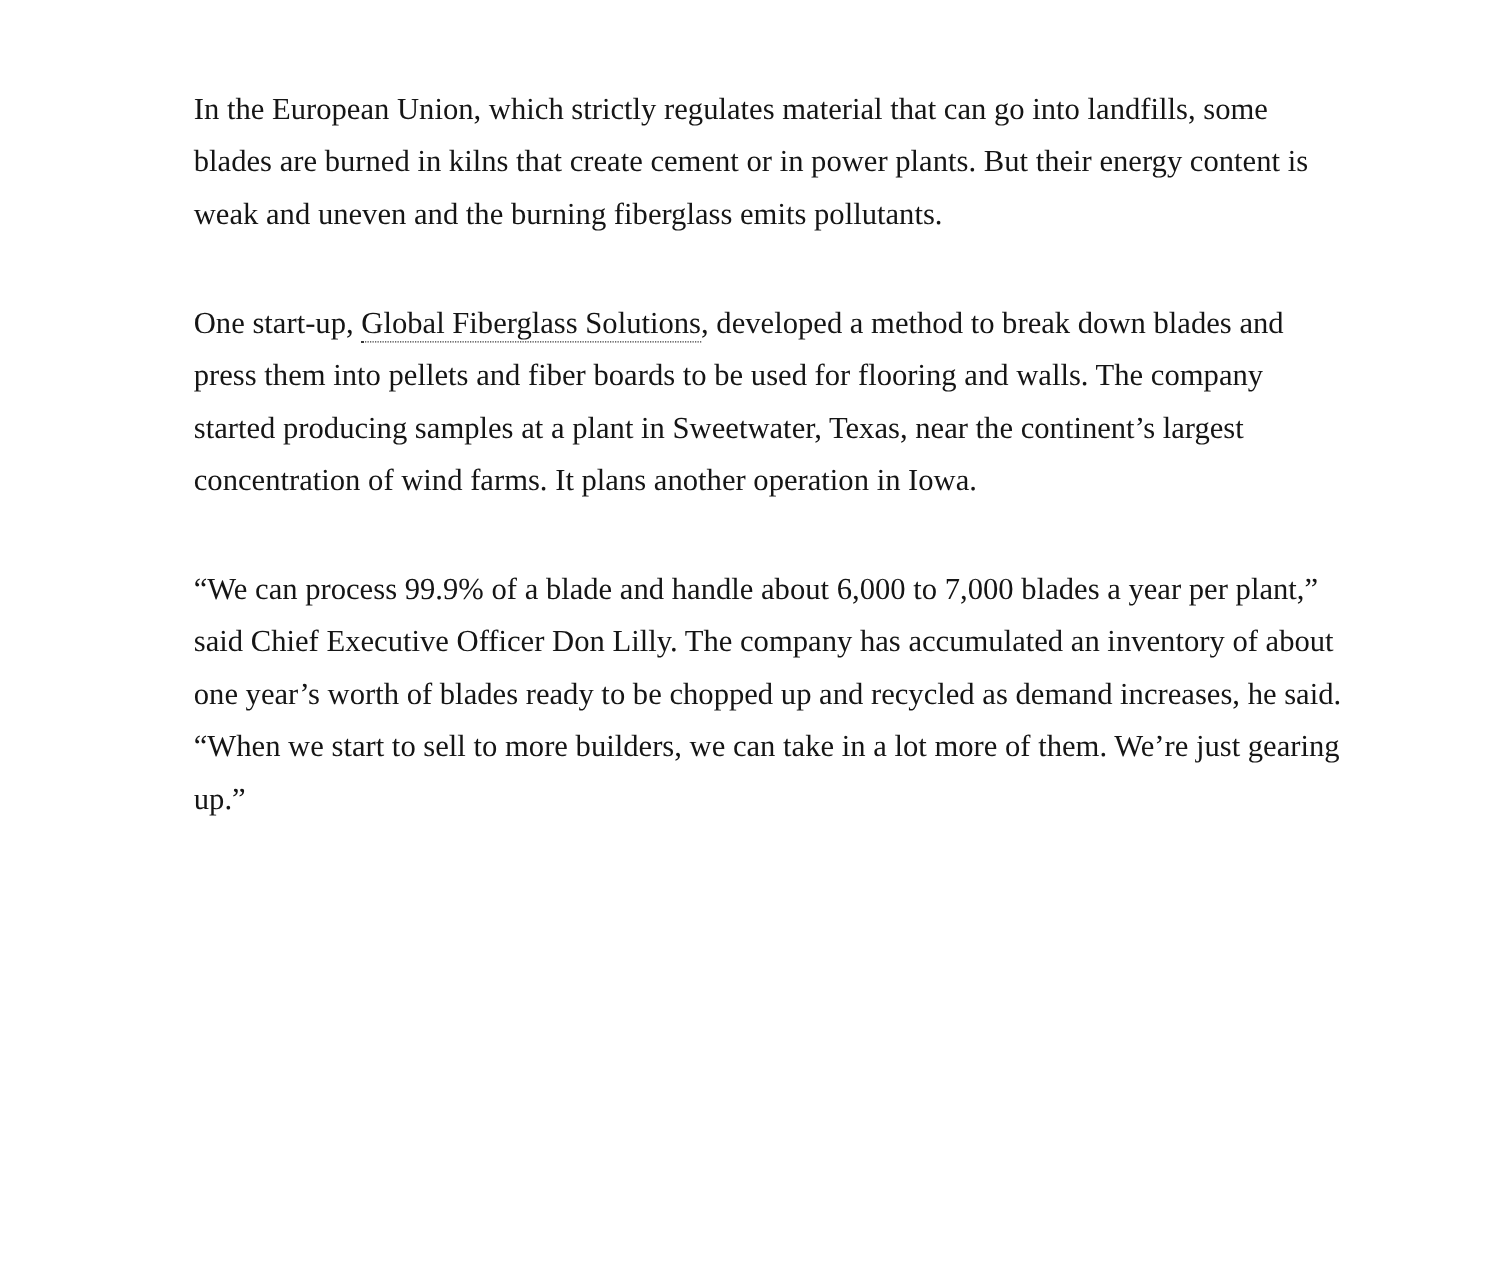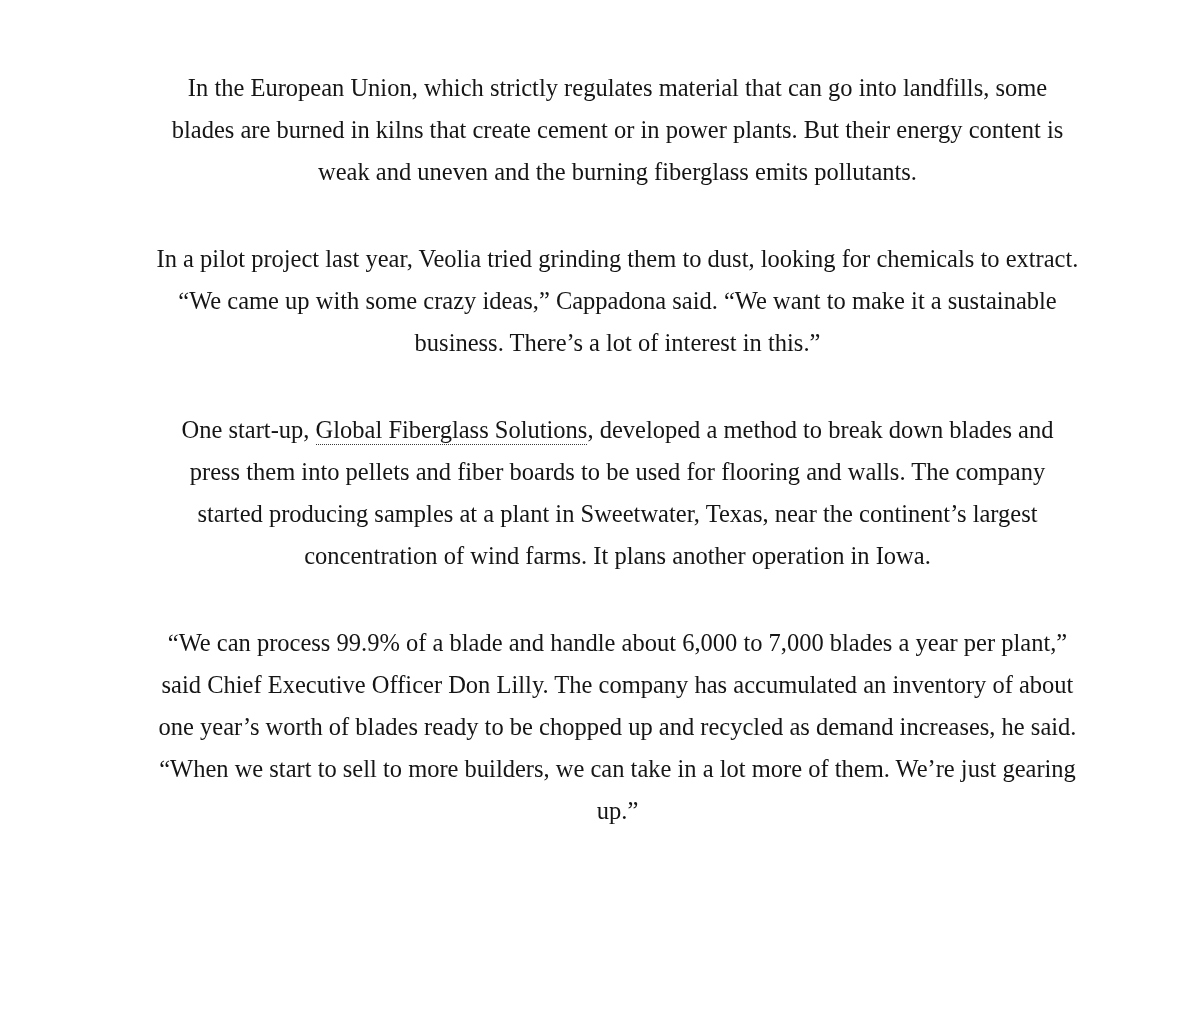--- a/index.html
+++ b/index.html
@@ -16,36 +16,34 @@
     margin-left: 155px;
     padding-top: 67px;
   }
   .article-paragraph {
     font-family: "Liberation Serif", "DejaVu Serif", serif;
     font-size: 24.5px;
     line-height: 42px;
     color: #151515;
     margin: 0 0 45px 0;
     text-rendering: optimizeLegibility;
-    text-align: center;
   }
   .article-link {
     color: inherit;
     text-decoration: none;
     border-bottom: 1.5px dotted #3a3a3a;
     padding-bottom: 1px;
     cursor: pointer;
   }
 </style>
 </head>
 <body>
 
 <main class="article-text-block">
 
   <p class="article-paragraph">In the European Union, which strictly regulates material that can go into landfills, some blades are burned in kilns that create cement or in power plants. But their energy content is weak and uneven and the burning fiberglass emits pollutants.</p>
 
-  <p class="article-paragraph">In a pilot project last year, Veolia tried grinding them to dust, looking for chemicals to extract. “We came up with some crazy ideas,” Cappadona said. “We want to make it a sustainable business. There’s a lot of interest in this.”</p>
 
   <p class="article-paragraph"><span>One start-up, </span><a class="article-link">Global Fiberglass Solutions</a><span>, developed a method to break down blades and press them into pellets and fiber boards to be used for flooring and walls. The company started producing samples at a plant in Sweetwater, Texas, near the continent’s largest concentration of wind farms. It plans another operation in Iowa.</span></p>
 
   <p class="article-paragraph">“We can process 99.9% of a blade and handle about 6,000 to 7,000 blades a year per plant,” said Chief Executive Officer Don Lilly. The company has accumulated an inventory of about one year’s worth of blades ready to be chopped up and recycled as demand increases, he said. “When we start to sell to more builders, we can take in a lot more of them. We’re just gearing up.”</p>
 
 </main>
 
 </body></html>

